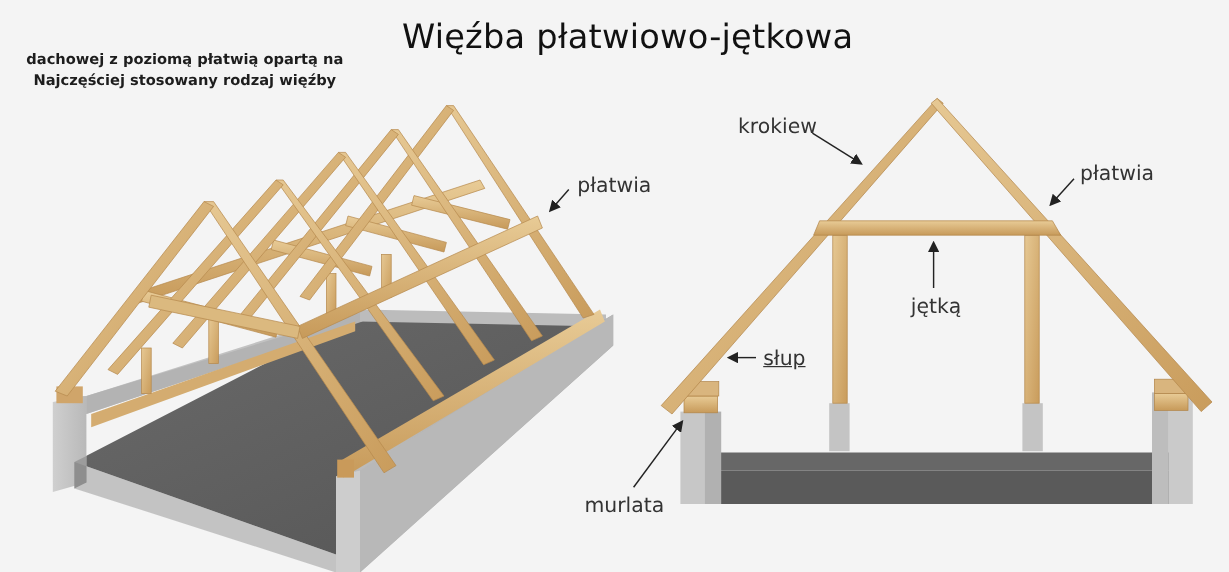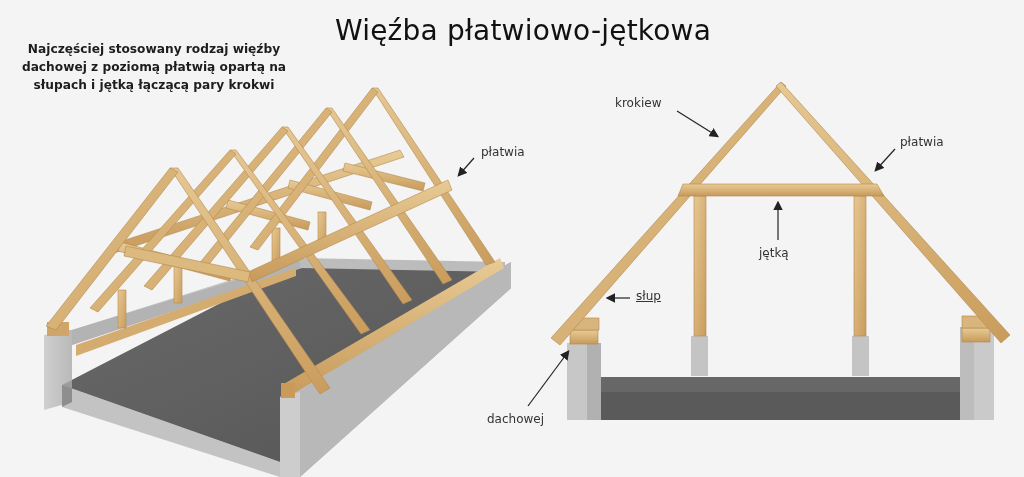--- a/index.html
+++ b/index.html
@@ -22,33 +22,32 @@
       position: absolute; left: 14px; top: 40px; width: 280px;
       text-align: center;
       font-family: "DejaVu Sans", sans-serif;
       font-weight: bold; font-size: 12.2px; line-height: 18px; color: #1d1d1d;
     }
     .subtitle div { white-space: nowrap; }
     svg.art { position: absolute; left: 0; top: 0; }
     .lbl {
       position: absolute;
       font-family: "DejaVu Sans", sans-serif;
-      font-size: 12px; color: #333;
+      font-size: 17px; color: #333;
       white-space: nowrap;
     }
   </style>
 </head>
 <body>
 
 <div class="title"><span>Więźba płatwiowo-jętkowa</span></div>
 
 <div class="subtitle">
+  <div>dachowej z poziomą płatwią opartą na</div>
   <div>Najczęściej stosowany rodzaj więźby</div>
-  <div>dachowej z poziomą płatwią opartą na</div>
-  <div>słupach i jętką łączącą pary krokwi</div>
 </div>
 
 <svg class="art" width="1024" height="477" viewBox="0 0 1024 477">
   <defs>
     <linearGradient id="wood" x1="0" y1="0" x2="1" y2="1">
       <stop offset="0" stop-color="#e6c893"></stop>
       <stop offset="1" stop-color="#c99c5c"></stop>
     </linearGradient>
     <linearGradient id="woodH" x1="0" y1="0" x2="0" y2="1">
       <stop offset="0" stop-color="#e8cb96"></stop>
@@ -166,13 +165,13 @@
   <line x1="778" y1="240" x2="778" y2="203" stroke="#222" stroke-width="1.2" marker-end="url(#arr)"></line>
   <line x1="630" y1="298" x2="608" y2="298" stroke="#222" stroke-width="1.2" marker-end="url(#arr)"></line>
   <line x1="528" y1="406" x2="568" y2="352" stroke="#222" stroke-width="1.2" marker-end="url(#arr)"></line>
 </svg>
 
 <div class="lbl" style="left:481px; top:145px;">płatwia</div>
 <div class="lbl" style="left:615px; top:96px;">krokiew</div>
 <div class="lbl" style="left:900px; top:135px;">płatwia</div>
 <div class="lbl" style="left:759px; top:246px;">jętką</div>
 <div class="lbl" style="left:636px; top:289px;text-decoration:underline;">słup</div>
-<div class="lbl" style="left:487px; top:412px;">dachowej</div>
+<div class="lbl" style="left:487px; top:412px;">murlata</div>
 
 </body></html>

